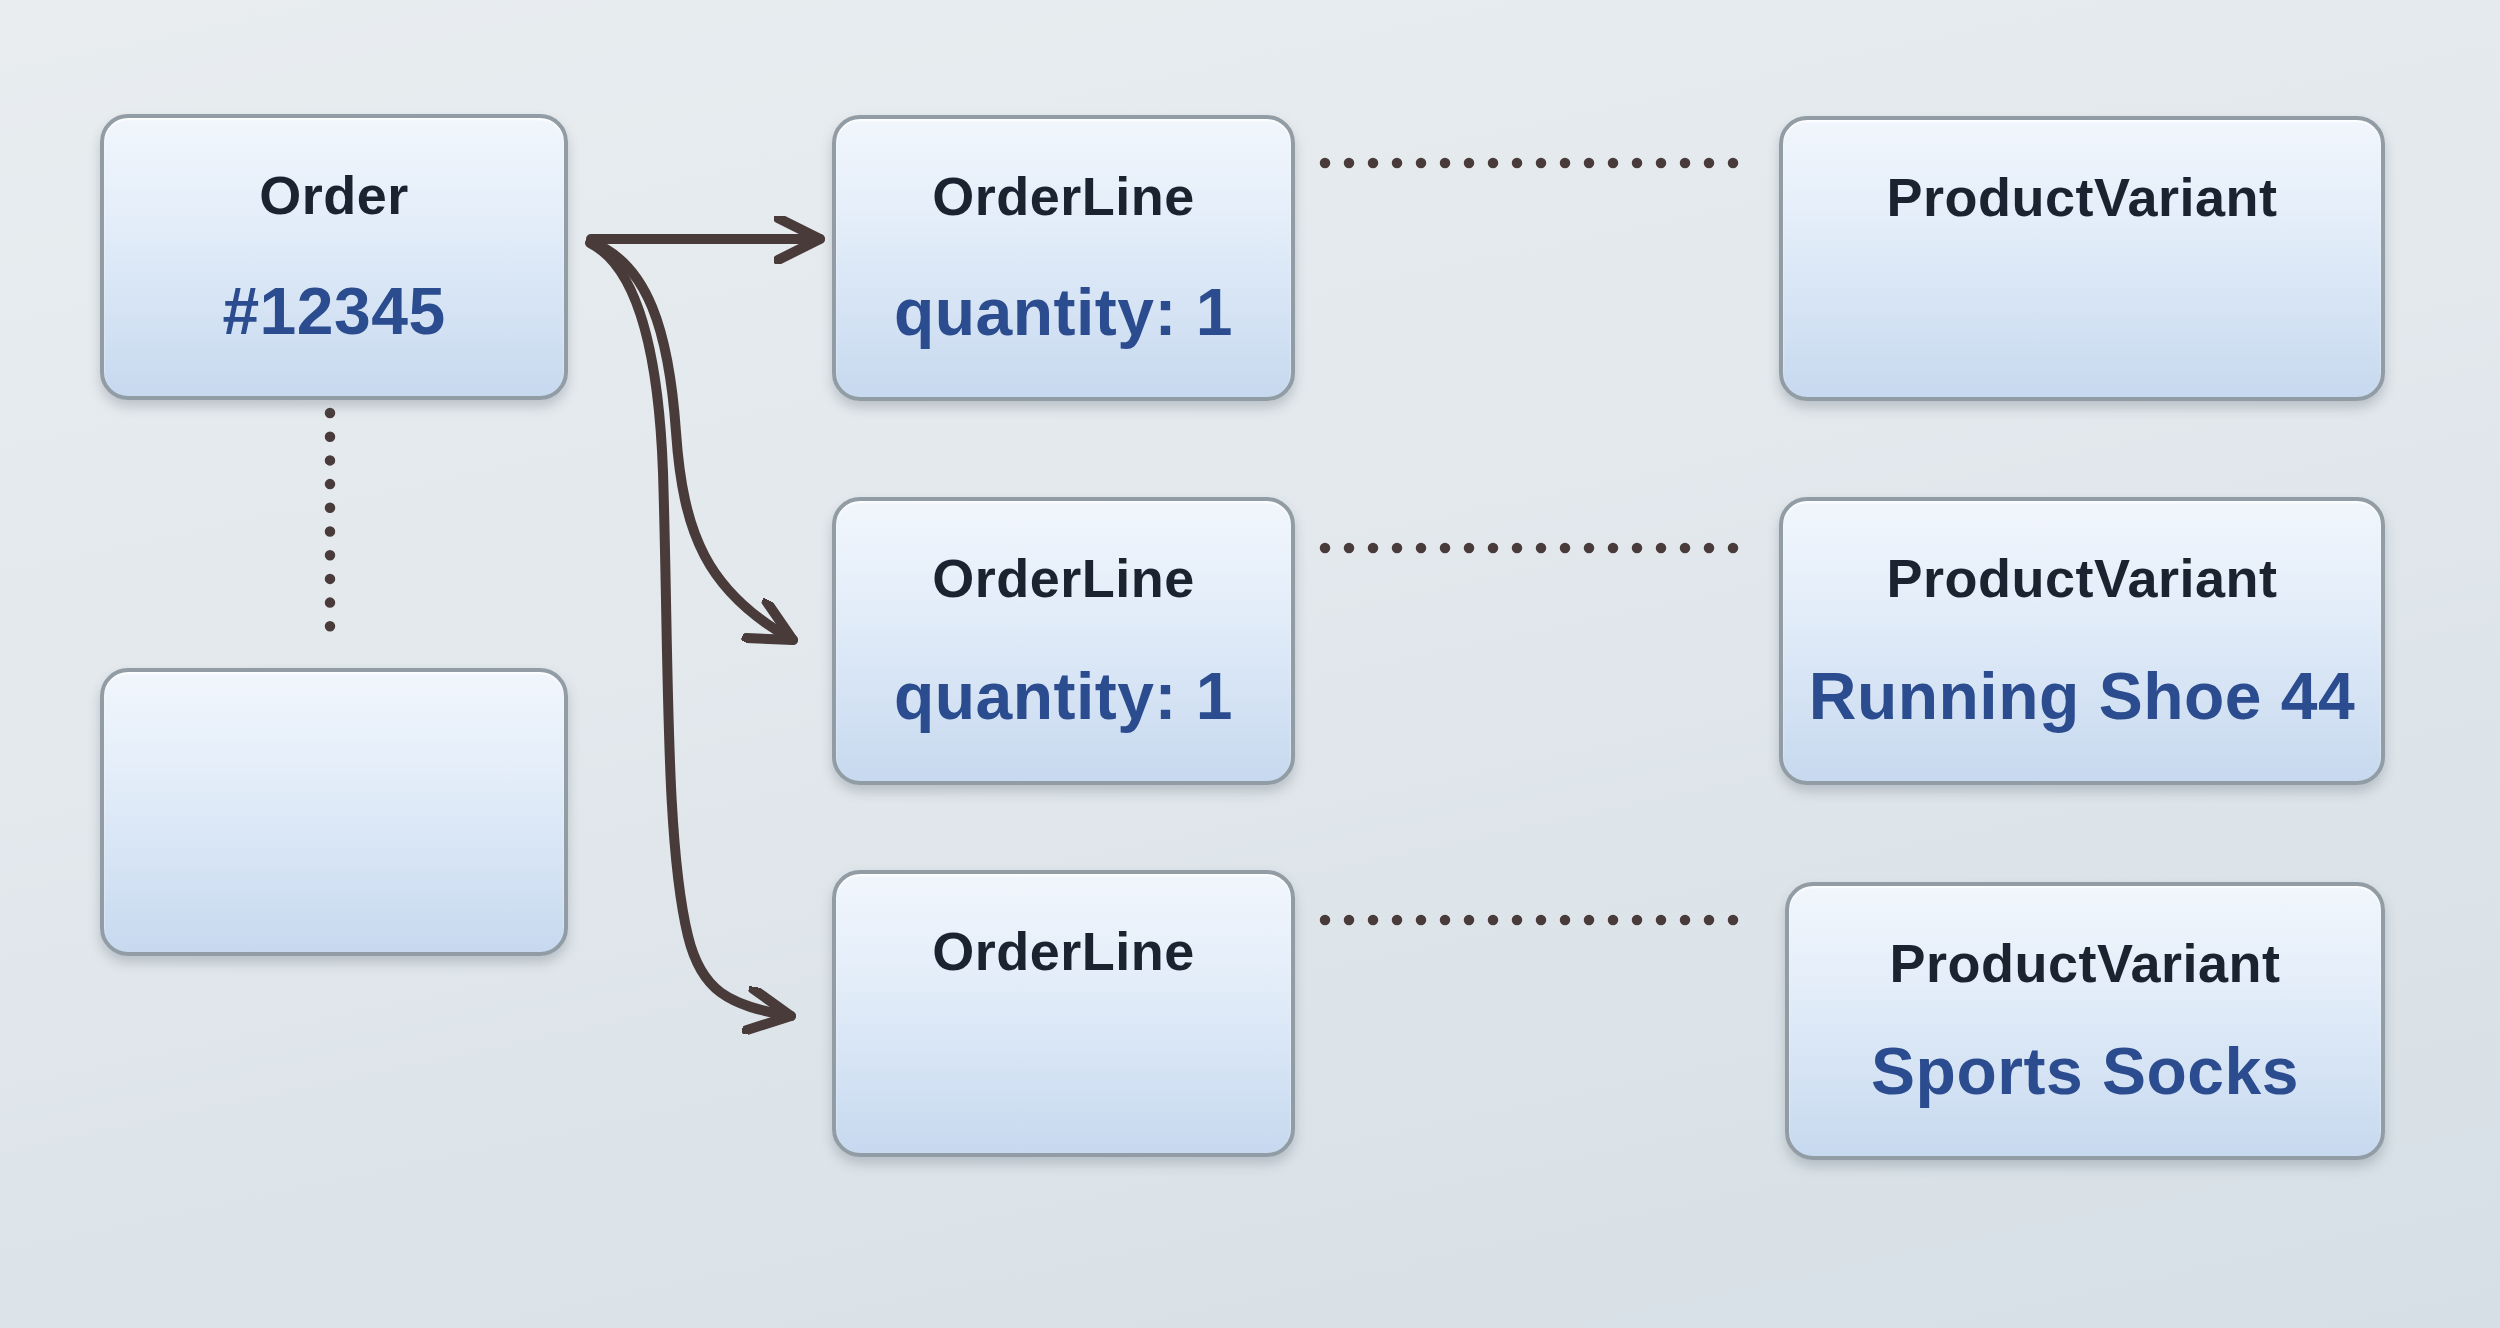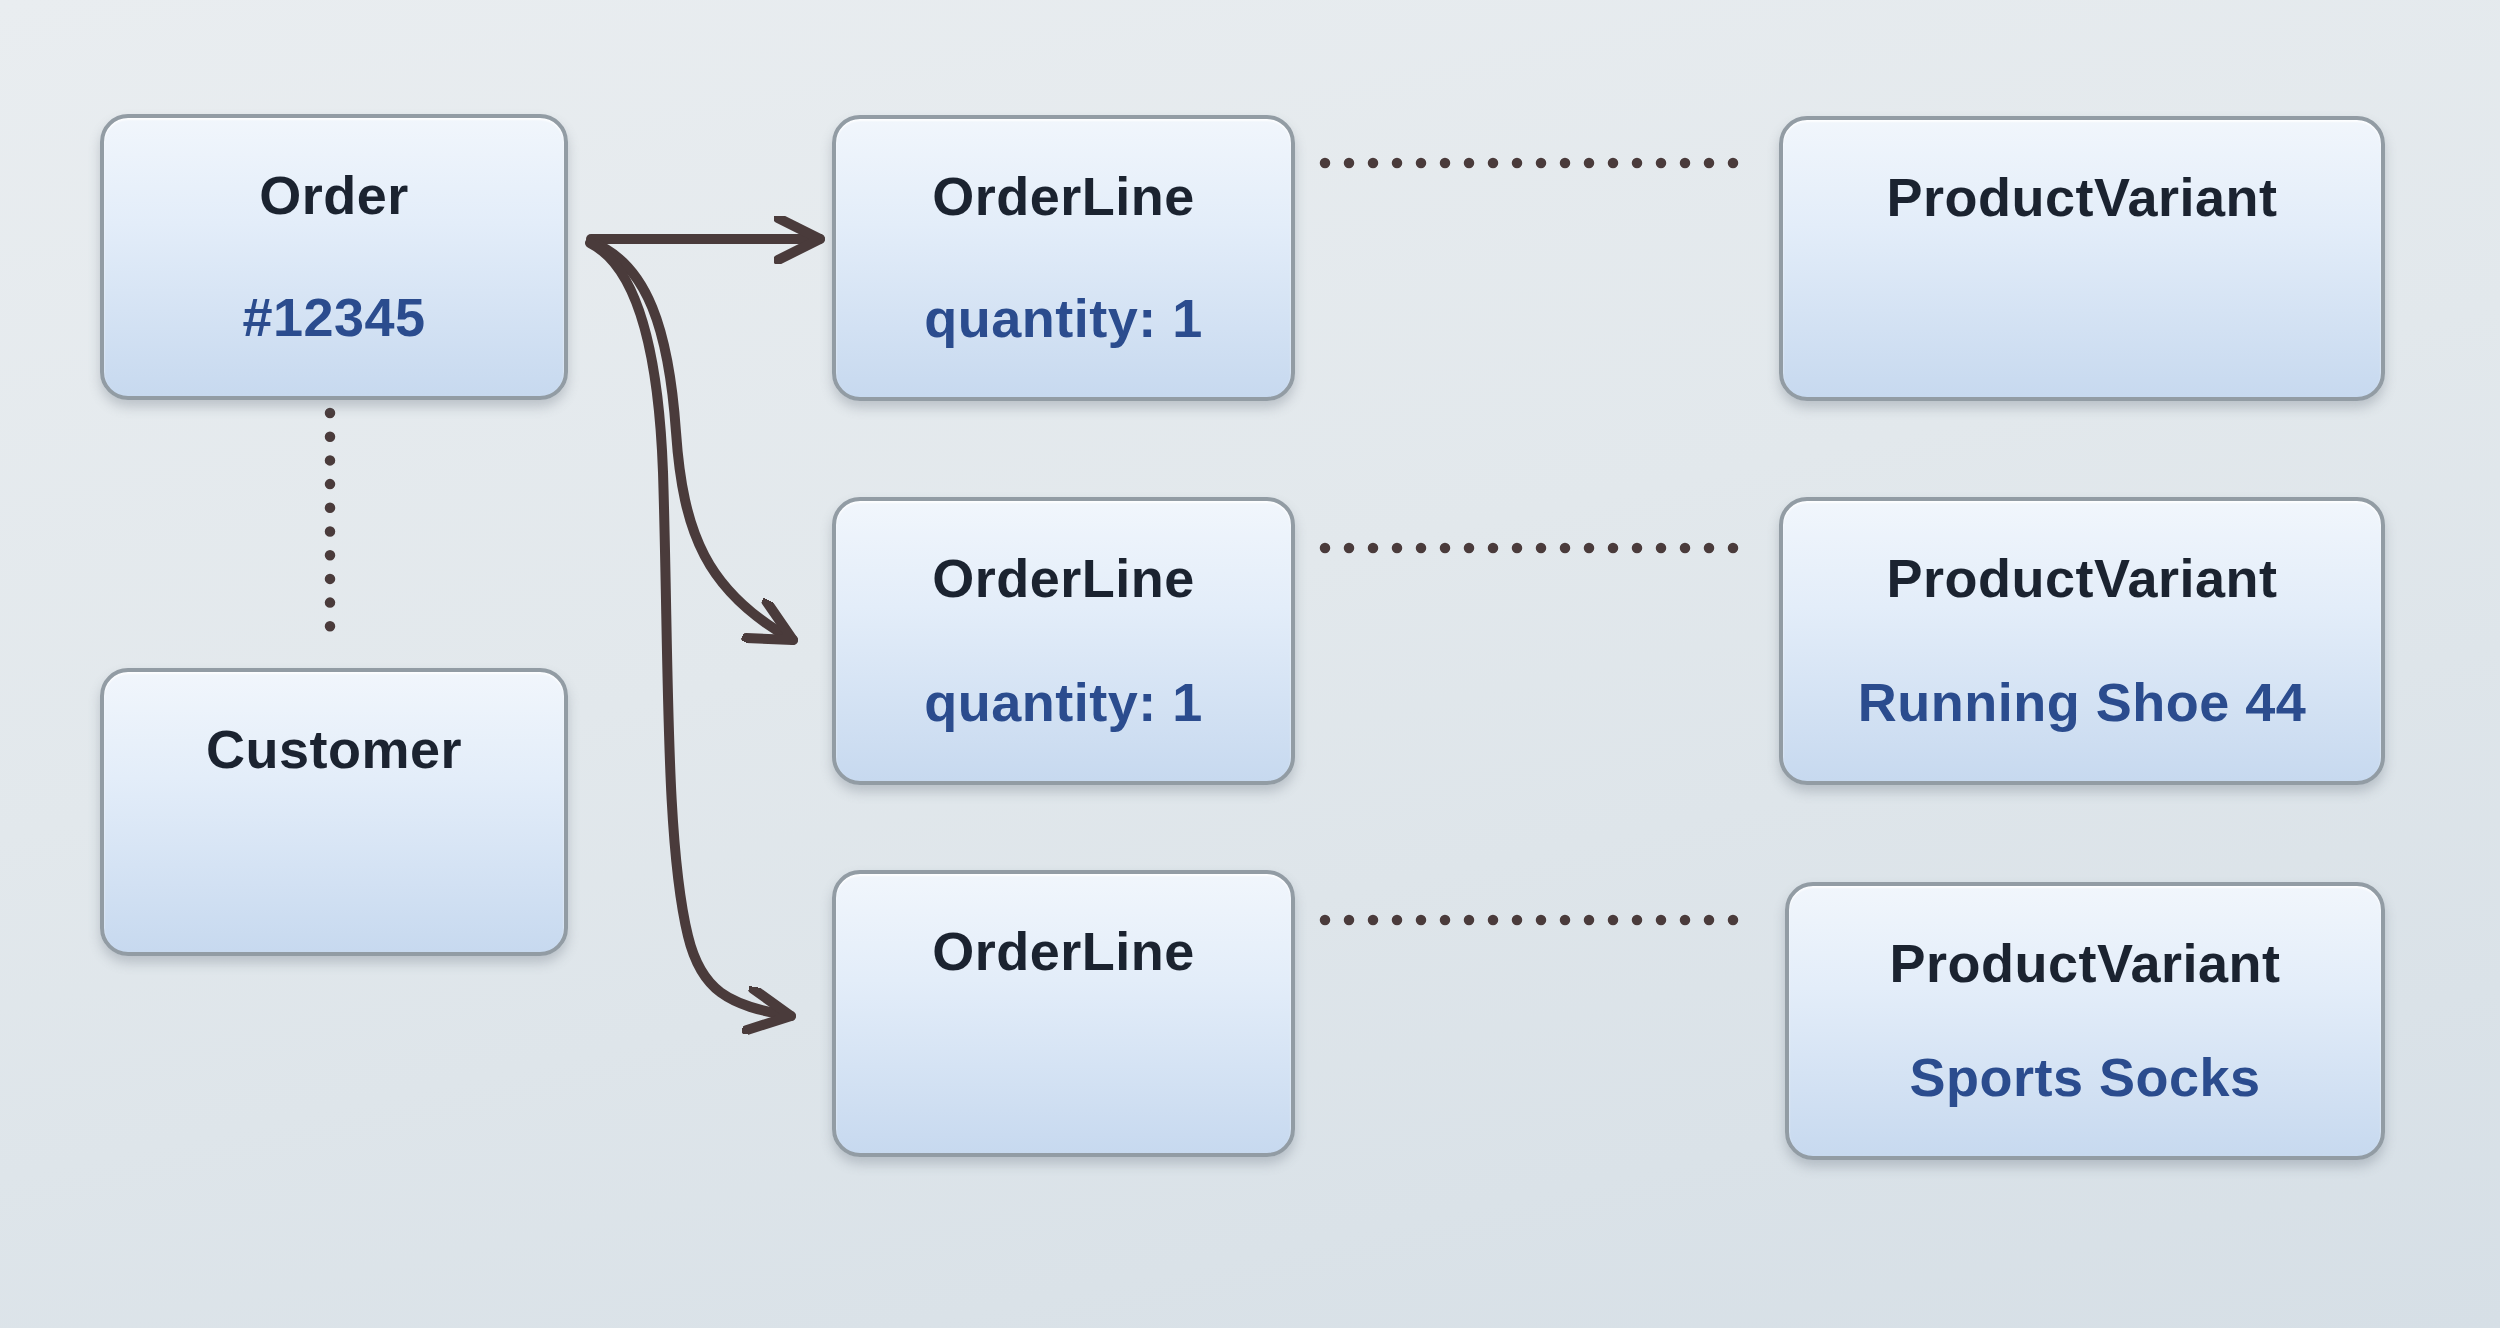--- a/index.html
+++ b/index.html
@@ -21,21 +21,21 @@
     border-radius:28px;
     background:linear-gradient(180deg,#f1f6fc 0%,#e3edf9 38%,#c7d9ef 100%);
     box-shadow:0 7px 12px rgba(96,106,120,0.30), inset 0 2px 2px rgba(255,255,255,0.85);
     display:flex;flex-direction:column;align-items:center;justify-content:space-between;
     padding:50px 14px 52px 14px;
   }
   .node .title{
     font-size:54px;font-weight:bold;color:#1b2330;line-height:1;letter-spacing:.5px;white-space:nowrap;
   }
   .node .value{
-    font-size:54px;font-weight:bold;color:#2b4c8e;line-height:1;letter-spacing:.5px;white-space:nowrap;
+    font-size:66px;font-weight:bold;color:#2b4c8e;line-height:1;letter-spacing:.5px;white-space:nowrap;
   }
 </style>
 </head>
 <body>
 
 <div class="canvas">
 
   <svg class="connector-layer" width="2500" height="1328" viewBox="0 0 2500 1328" xmlns="http://www.w3.org/2000/svg">
     <defs>
       <marker id="chev" markerUnits="userSpaceOnUse" markerWidth="52" markerHeight="48" refX="46" refY="23" orient="auto">
@@ -53,21 +53,20 @@
     <path d="M 591 242 C 648 263, 669 332, 676 432 C 683 532, 706 592, 793 640" fill="none" stroke="#4a3b3b" stroke-width="10" stroke-linecap="round" marker-end="url(#chev)"></path>
     <path d="M 590 243 C 632 264, 658 336, 663 472 C 669 662, 665 842, 688 936 C 701 990, 728 1006, 791 1016" fill="none" stroke="#4a3b3b" stroke-width="10" stroke-linecap="round" marker-end="url(#chev)"></path>
   </svg>
 
   <div class="node" style="left:100px;top:114px;width:468px;height:286px;">
     <div class="title">Order</div>
     <div class="value">#12345</div>
   </div>
 
   <div class="node" style="left:100px;top:668px;width:468px;height:288px;">
-    <div class="title">Customer</div>
   </div>
 
   <div class="node" style="left:832px;top:115px;width:463px;height:286px;">
     <div class="title">OrderLine</div>
     <div class="value">quantity: 1</div>
   </div>
 
   <div class="node" style="left:832px;top:497px;width:463px;height:288px;">
     <div class="title">OrderLine</div>
     <div class="value">quantity: 1</div>

